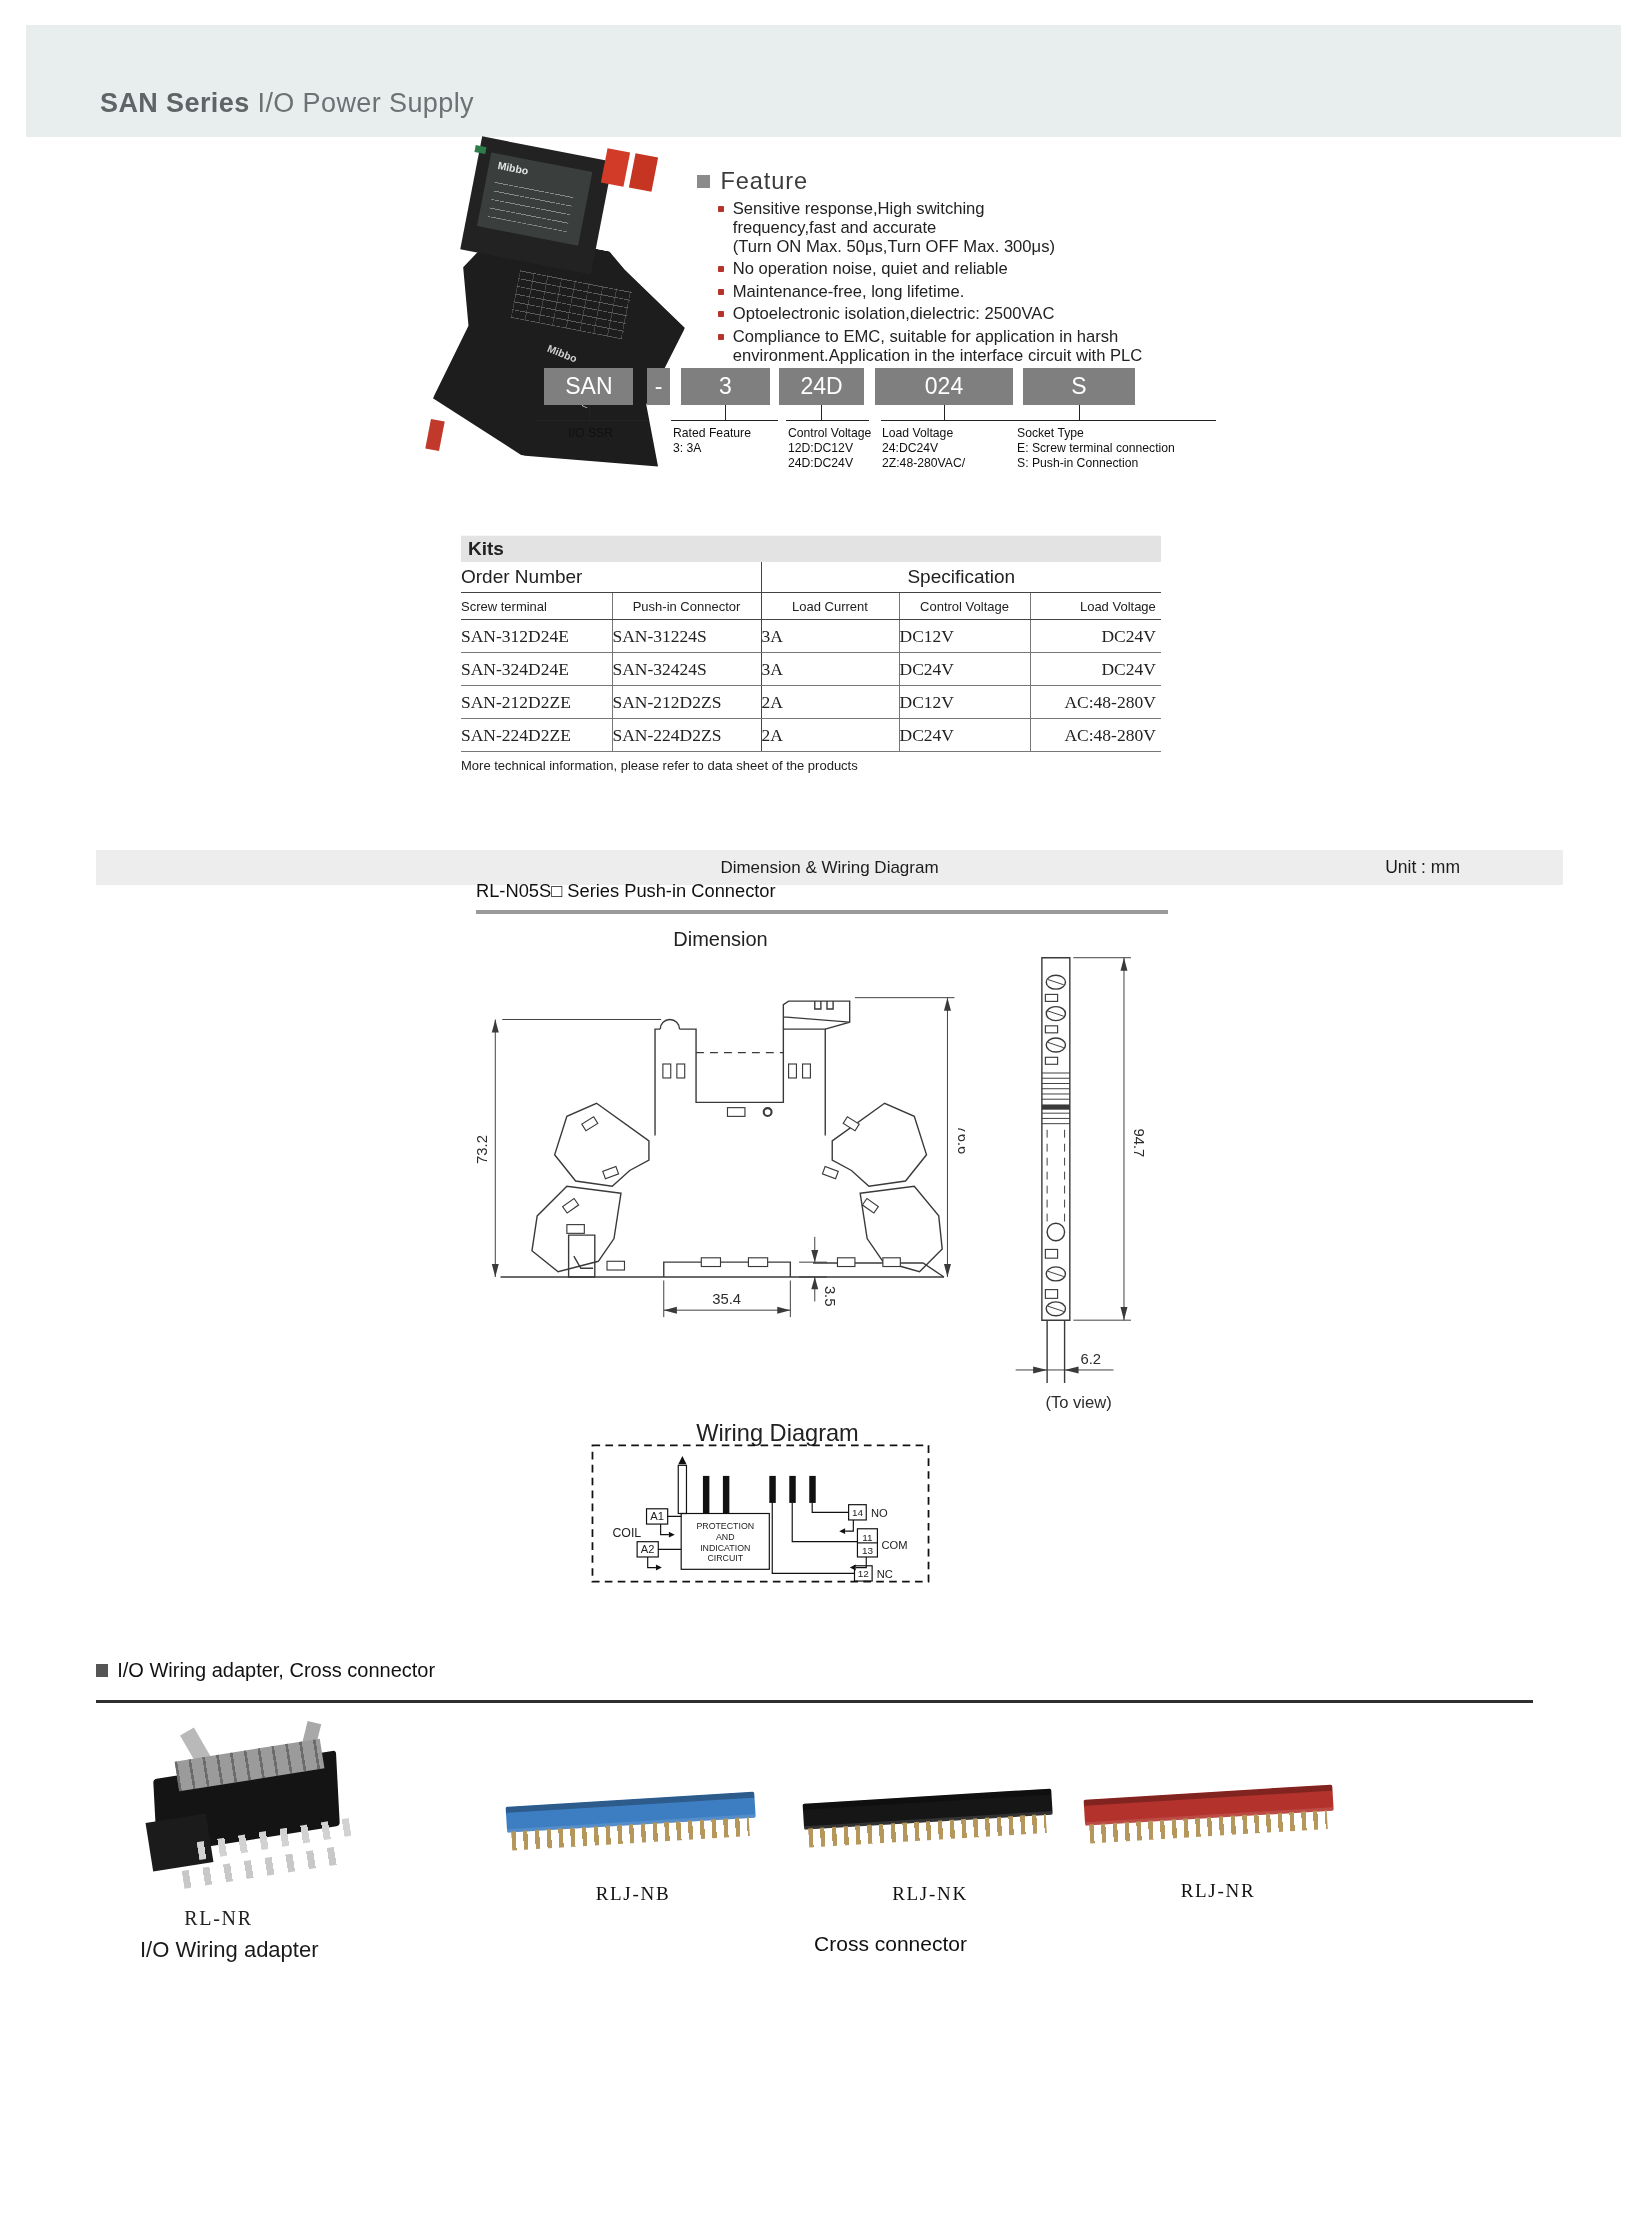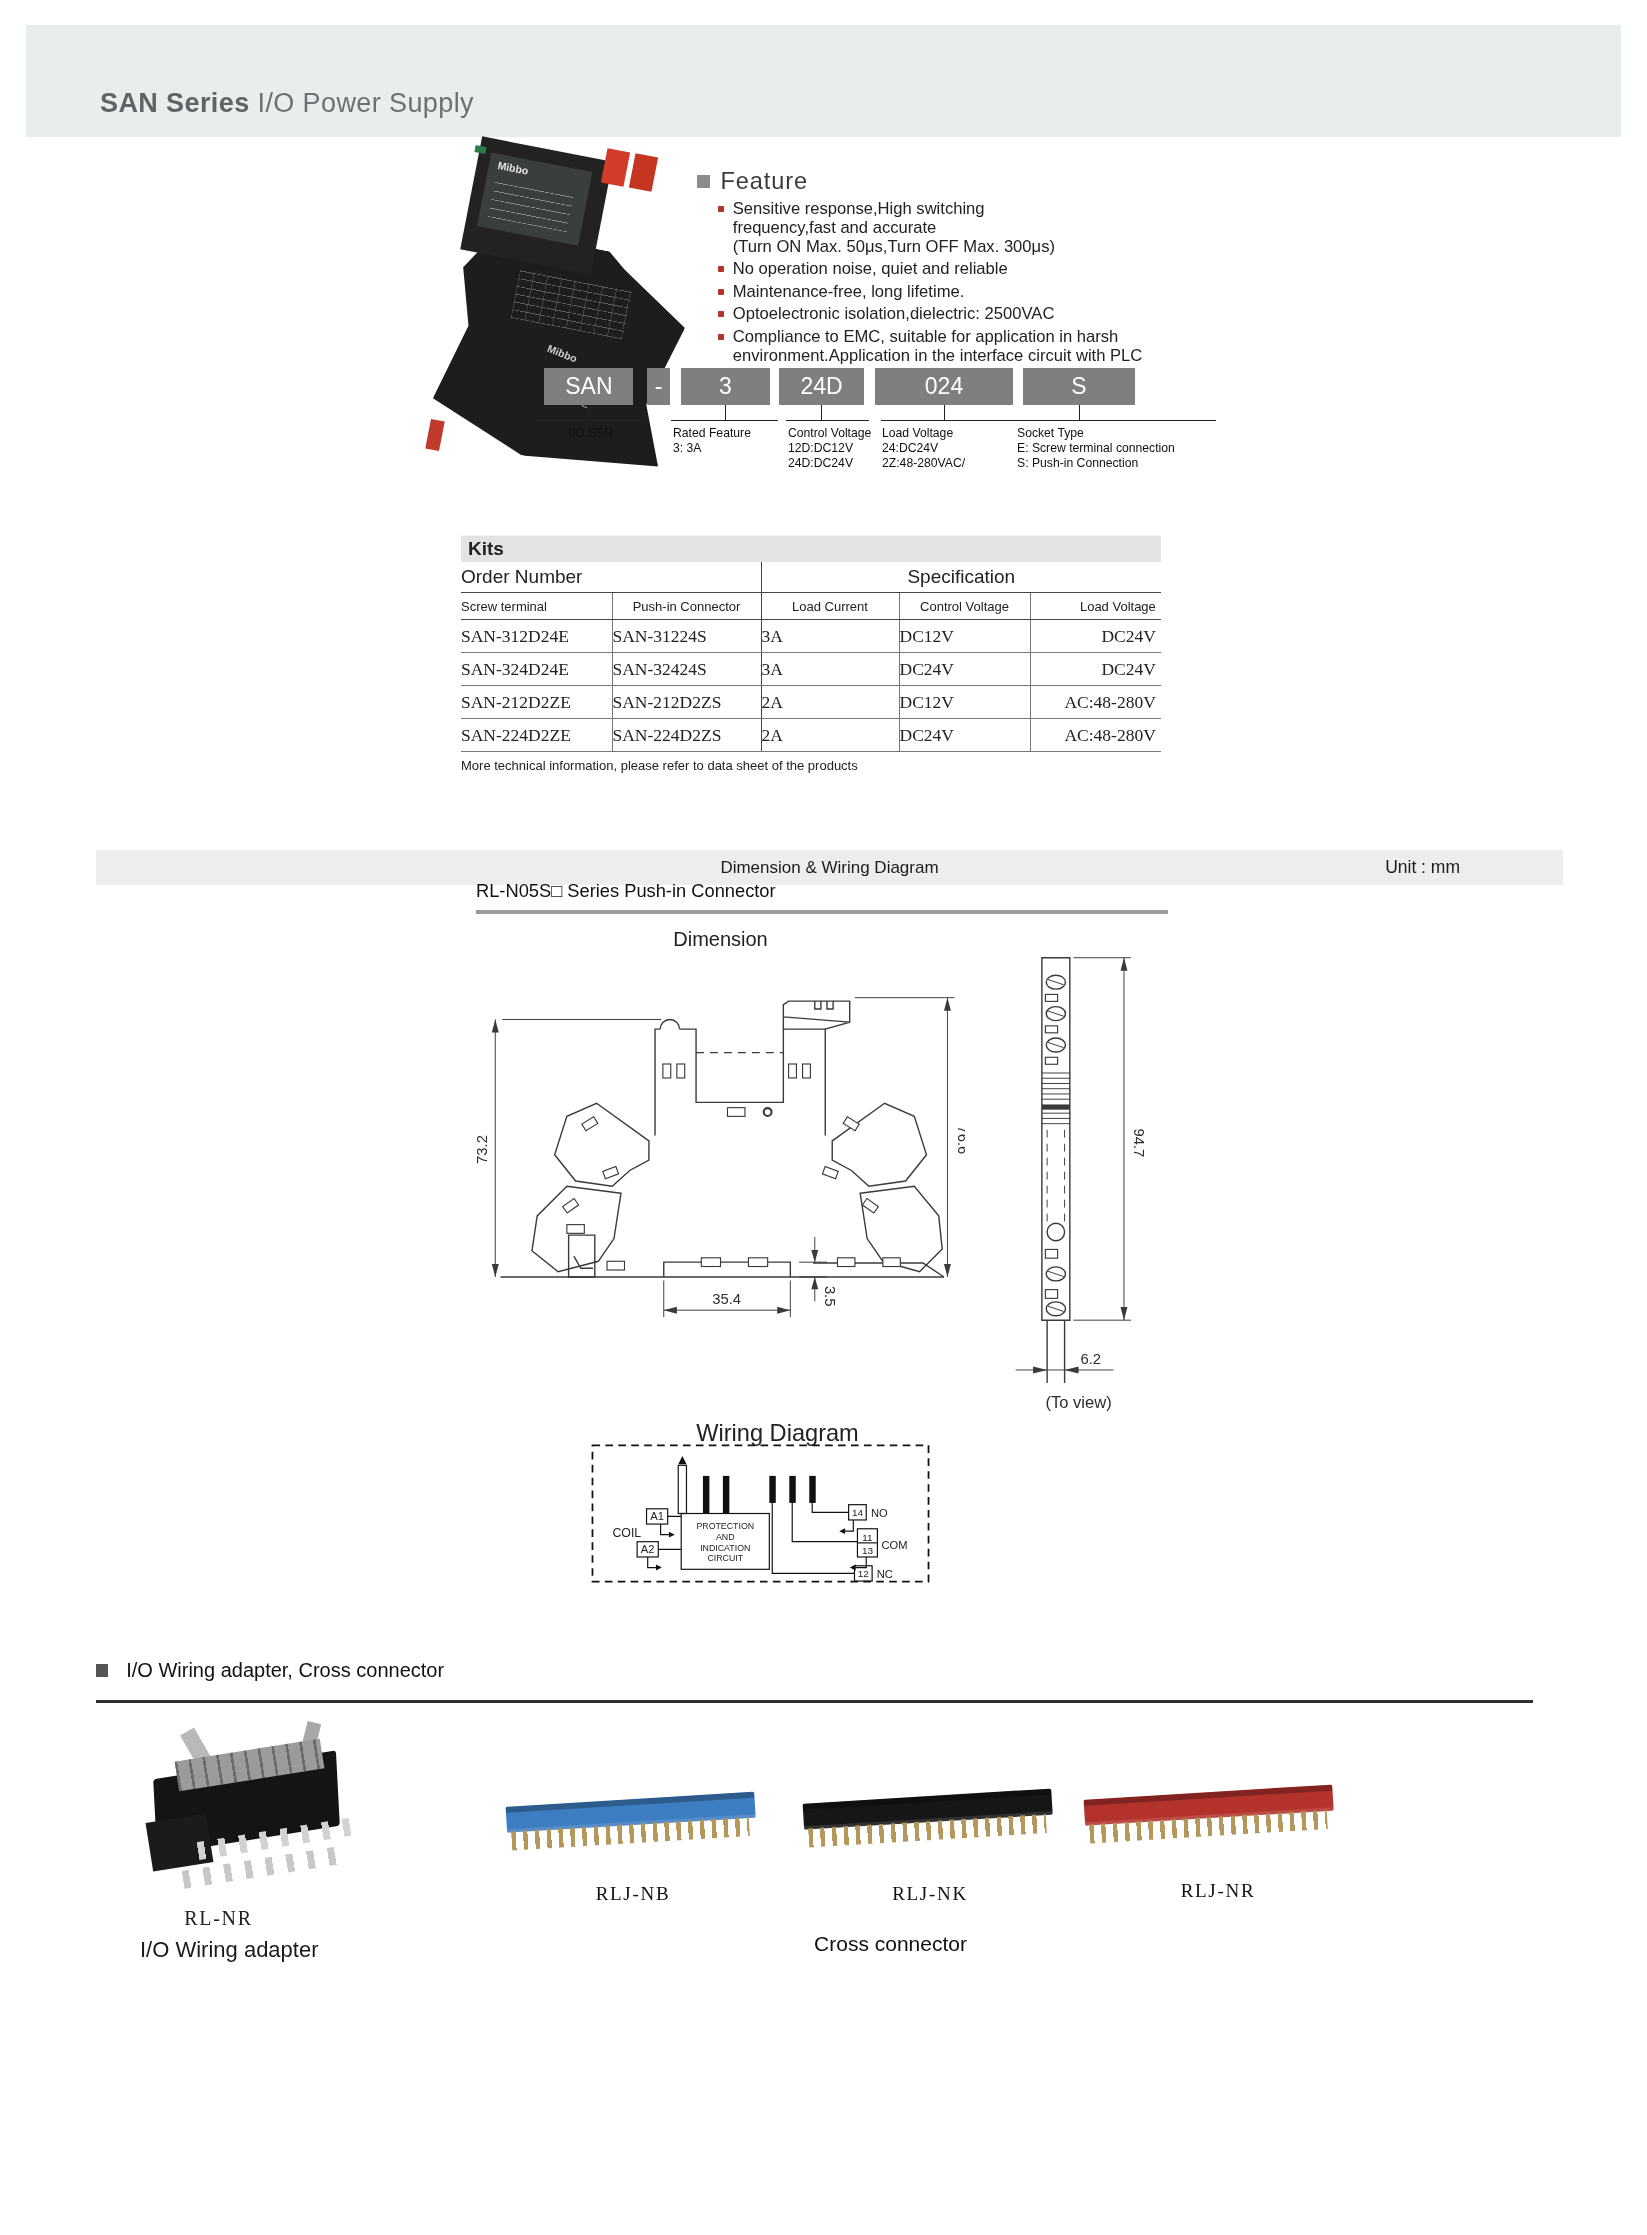--- a/index.html
+++ b/index.html
@@ -80,21 +80,21 @@
   svg .ln{fill:none;stroke:#3a3a3a;stroke-width:1.6;}
   svg .thin{fill:none;stroke:#3a3a3a;stroke-width:1.1;}
   svg .dash{stroke-dasharray:9 7;}
   svg .slot{fill:#fff;stroke:#3a3a3a;stroke-width:1.3;}
   svg .arr{fill:#3a3a3a;stroke:none;}
   svg .dimtxt{fill:#2c2c2c;font-size:17px;font-family:"Liberation Sans",sans-serif;}
   svg .wtxt{fill:#222;font-family:"Liberation Sans",sans-serif;}
   svg .pin{fill:#111;stroke:none;}
 
   
-  #acc-head{left:96px;top:1659px;display:flex;align-items:center;gap:18px;}
+  #acc-head{left:96px;top:1659px;display:flex;align-items:center;gap:9px;}
   #acc-square{width:12.2px;height:12.2px;background:#555;}
   #acc-title{font-size:20px;color:#111;}
   #acc-rule{left:96px;top:1700px;width:1437px;height:2.6px;background:#2f2f2f;}
 
   
   #adapter{left:131px;top:1734px;width:262px;height:153px;}
   .ad{position:absolute;}
   #ad-lever1{left:58px;top:-5.2px;width:15.7px;height:40px;background:#b9b9b9;transform:rotate(-30deg);}
   #ad-lever2{left:171px;top:-12.2px;width:14px;height:45px;background:#a8a8a8;transform:rotate(14deg);}
   #ad-top{left:45px;top:15.7px;width:147px;height:30px;background:#9b9b9b;transform:rotate(-9deg);

